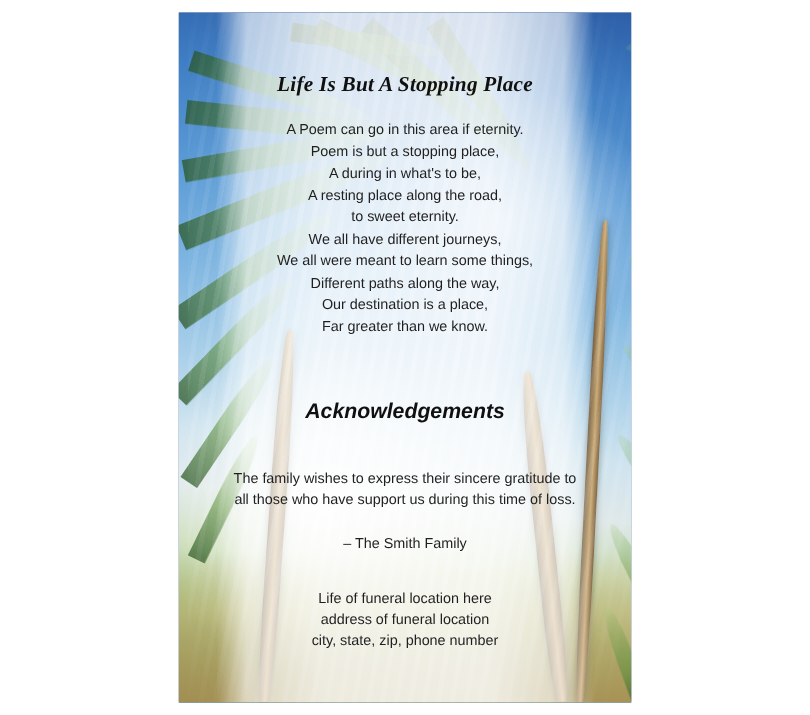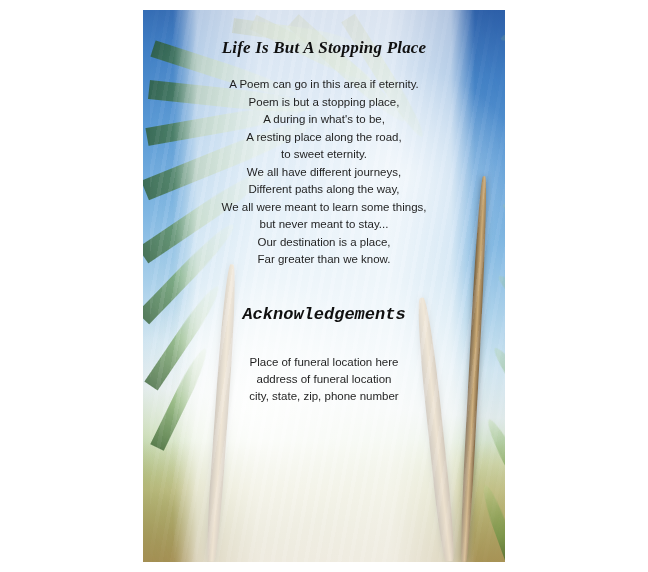--- a/index.html
+++ b/index.html
@@ -146,45 +146,45 @@
     color: #1b1b1b;
   }
 
   .poem-title {
     font-family: "Liberation Serif", serif;
     font-weight: bold;
     font-style: italic;
     font-size: 17px;
     letter-spacing: 0.2px;
     margin: 0;
-    padding-top: 28px;
+    padding-top: 48px;
     color: #101010;
   }
 
   .poem-body {
     margin: 0;
     padding-top: 18px;
     font-size: 11.5px;
     line-height: 17.5px;
     color: #1f1f1f;
   }
 
   .poem-author {
     margin: 0;
     padding-top: 22px;
     font-size: 11.5px;
     color: #1f1f1f;
   }
 
   .ack-title {
-    font-family: Liberation Mono, monospace;
+    font-family: Liberation Sans, sans-serif;
     font-weight: bold;
     font-style: italic;
     font-size: 17px;
-    margin: 0;
+    margin: 12px;
     padding-top: 36px;
     color: #101010;
   }
 
   .ack-body {
     margin: 0;
     padding-top: 24px;
     font-size: 11.5px;
     line-height: 17px;
     color: #1f1f1f;
@@ -257,34 +257,38 @@
 
       <h1 class="poem-title">Life Is But A Stopping Place</h1>
 
       <p class="poem-body">
         <span class="line">A Poem can go in this area if eternity.</span>
         <span class="line">Poem is but a stopping place,</span>
         <span class="line">A during in what's to be,</span>
         <span class="line">A resting place along the road,</span>
         <span class="line">to sweet eternity.</span>
         <span class="line">We all have different journeys,</span>
+        <span class="line">We all were meant to learn some things,</span>
         <span class="line">Different paths along the way,</span>
-        <span class="line">We all were meant to learn some things,</span>
-        <span class="line">but never meant to stay...</span>
         <span class="line">Our destination is a place,</span>
         <span class="line">Far greater than we know.</span>
       </p>
 
 
       <h2 class="ack-title">Acknowledgements</h2>
 
-
+      <p class="ack-body">
+        <span class="line">The family wishes to express their sincere gratitude to</span>
+        <span class="line">all those who have support us during this time of loss.</span>
+      </p>
+
+      <p class="ack-signature">– The Smith Family</p>
 
       <p class="location">
-        <span class="line">Place of funeral location here</span>
+        <span class="line">Life of funeral location here</span>
         <span class="line">address of funeral location</span>
         <span class="line">city, state, zip, phone number</span>
       </p>
 
     </div>
 
   </div>
 </div>
 
 </body></html>

